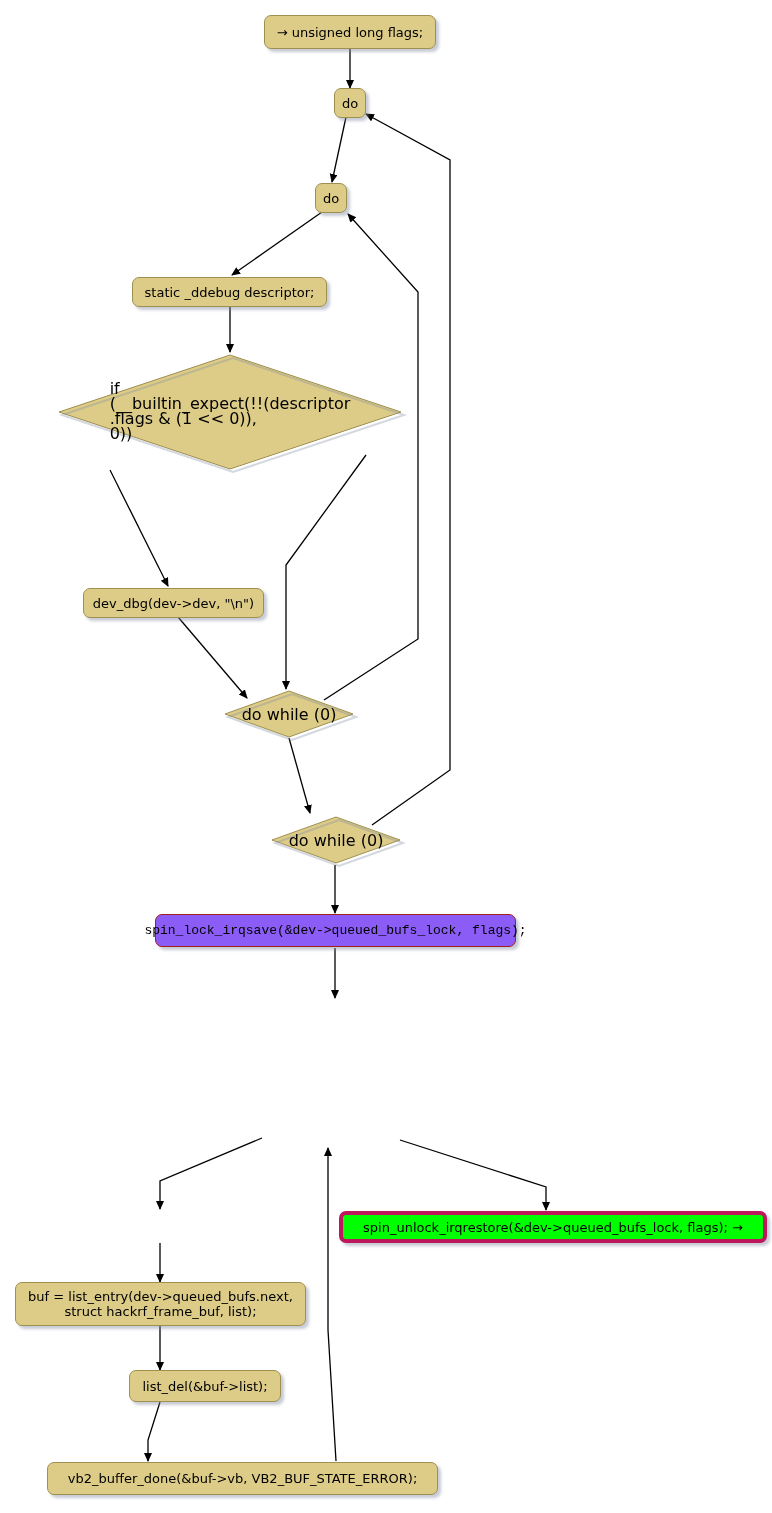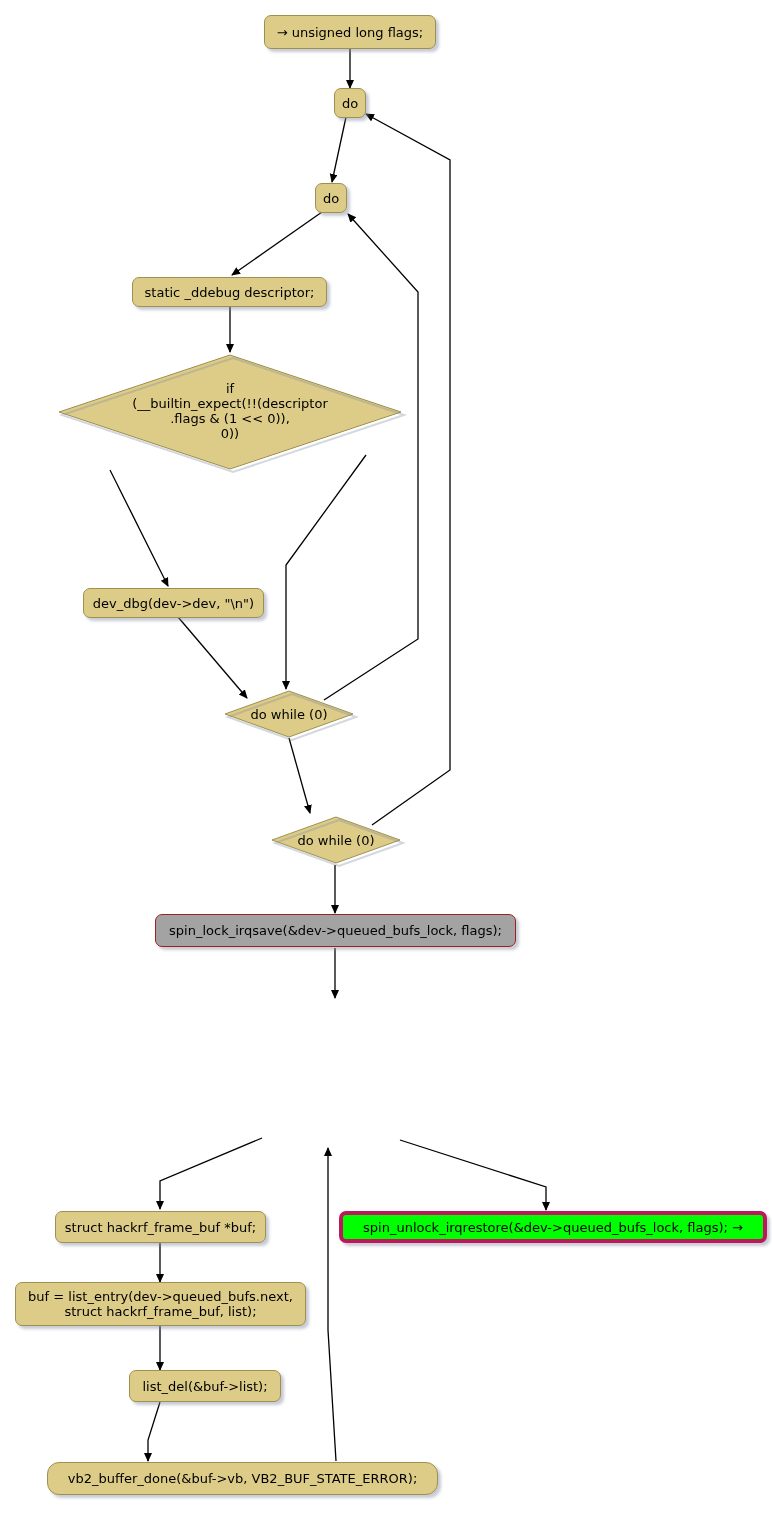--- a/index.html
+++ b/index.html
@@ -38,22 +38,23 @@
     white-space: pre;
   }
   .rect {
     background: #DDCC88;
     border: 1px solid #A09050;
     border-radius: 7px;
     box-shadow: 3px 3px 3px rgba(130,140,160,0.45);
     padding: 4px 9px;
   }
   .rect.red {
-    background: #a3a3a3;
+    background: #8b5cf6;
     border: 1px solid #A02020;
+    font-family: Liberation Mono, monospace;
   }
   .rect.green {
     background: #00FF00;
     border: 4px solid #be185d;
   }
   .diamond-wrap {
     position: absolute;
   }
   .diamond-wrap svg {
     position: absolute;
@@ -63,22 +64,22 @@
   }
   .diamond-label {
     position: absolute;
     left: 0;
     top: 0;
     width: 100%;
     height: 100%;
     display: flex;
     align-items: center;
     justify-content: center;
-    text-align: center;
-    font-size: 13px;
+    text-align: left;
+    font-size: 16px;
     line-height: 15px;
     color: #000;
     white-space: pre;
   }
 </style>
 </head>
 <body>
 
 <div id="canvas">
 
@@ -161,24 +162,23 @@
     <svg width="134" height="50" viewBox="0 0 134 50" xmlns="http://www.w3.org/2000/svg">
       <polygon points="67,2 131,25 67,48 3,25" fill="#DDCC88" stroke="#A09050" stroke-width="1"></polygon>
       <polygon points="70,5 134,28 70,51 6,28" fill="none" stroke="rgba(130,140,160,0.35)" stroke-width="2"></polygon>
     </svg>
     <div class="diamond-label">do while (0)</div>
   </div>
 
   <div class="node rect red" style="left:155px; top:914px; width:361px; height:33px;">spin_lock_irqsave(&amp;dev-&gt;queued_bufs_lock, flags);</div>
 
 
-  <div class="node rect" style="left:55px; top:1211px; width:211px; height:32px;">struct hackrf_frame_buf *buf;</div>
 
   <div class="node rect green" style="left:339px; top:1211px; width:428px; height:32px;">spin_unlock_irqrestore(&amp;dev-&gt;queued_bufs_lock, flags); →</div>
 
   <div class="node rect" style="left:15px; top:1282px; width:291px; height:44px;">buf = list_entry(dev-&gt;queued_bufs.next,
 struct hackrf_frame_buf, list);</div>
 
   <div class="node rect" style="left:84px; top:1370px; width:152px; height:32px;margin-left:45px;">list_del(&amp;buf-&gt;list);</div>
 
-  <div class="node rect" style="left:47px; top:1462px; width:391px; height:33px;border-radius:12px;">vb2_buffer_done(&amp;buf-&gt;vb, VB2_BUF_STATE_ERROR);</div>
+  <div class="node rect" style="left:47px; top:1462px; width:391px; height:33px;">vb2_buffer_done(&amp;buf-&gt;vb, VB2_BUF_STATE_ERROR);</div>
 
 </div>
 
 </body></html>

